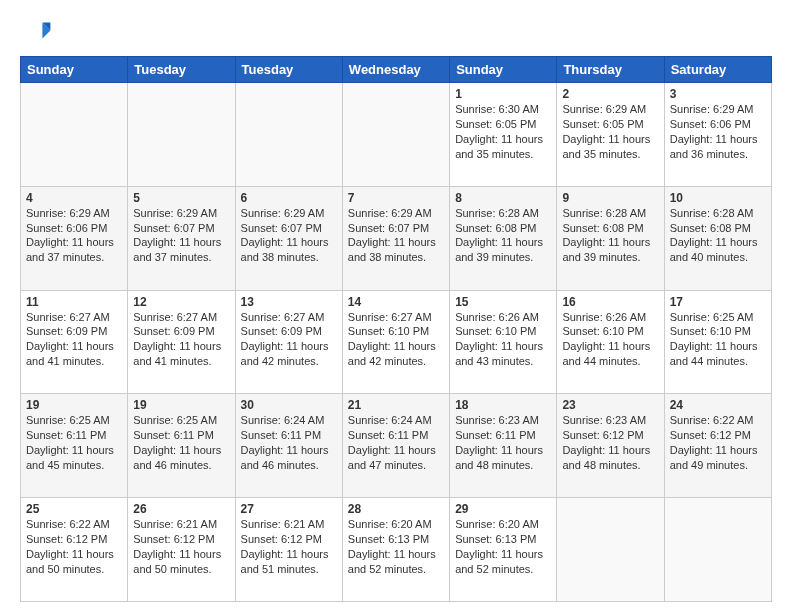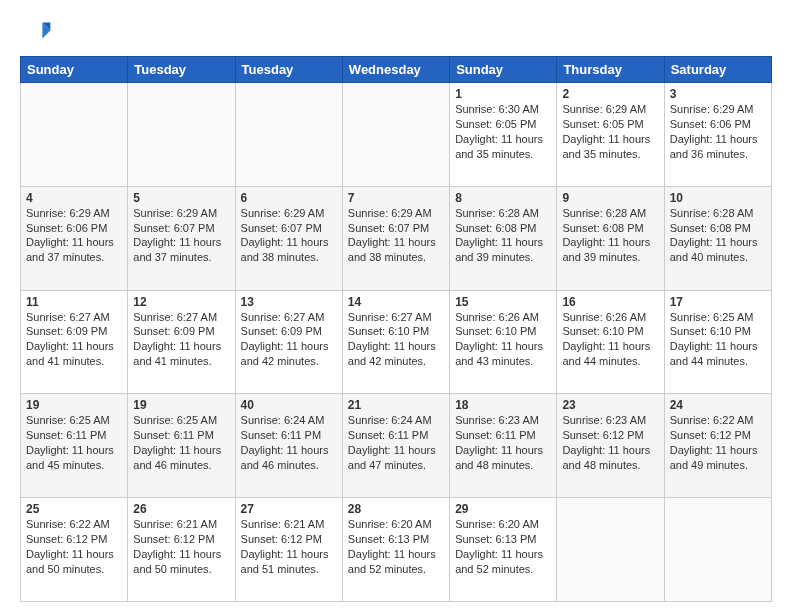--- a/index.html
+++ b/index.html
@@ -211,21 +211,21 @@
         <tr>
           <td>
             <span class="day-num">19</span>
             <div class="day-info">Sunrise: 6:25 AM<br>Sunset: 6:11 PM<br>Daylight: 11 hours<br>and 45 minutes.</div>
           </td>
           <td>
             <span class="day-num">19</span>
             <div class="day-info">Sunrise: 6:25 AM<br>Sunset: 6:11 PM<br>Daylight: 11 hours<br>and 46 minutes.</div>
           </td>
           <td>
-            <span class="day-num">40</span>
+            <span class="day-num">30</span>
             <div class="day-info">Sunrise: 6:24 AM<br>Sunset: 6:11 PM<br>Daylight: 11 hours<br>and 46 minutes.</div>
           </td>
           <td>
             <span class="day-num">21</span>
             <div class="day-info">Sunrise: 6:24 AM<br>Sunset: 6:11 PM<br>Daylight: 11 hours<br>and 47 minutes.</div>
           </td>
           <td>
             <span class="day-num">18</span>
             <div class="day-info">Sunrise: 6:23 AM<br>Sunset: 6:11 PM<br>Daylight: 11 hours<br>and 48 minutes.</div>
           </td>

